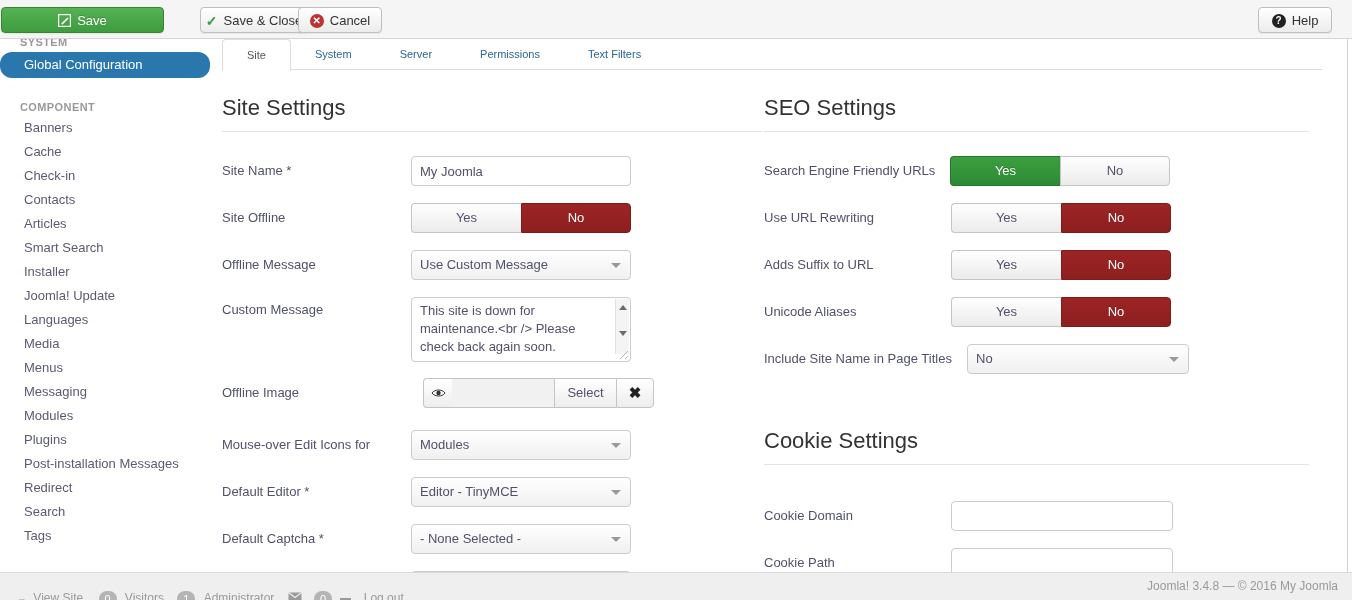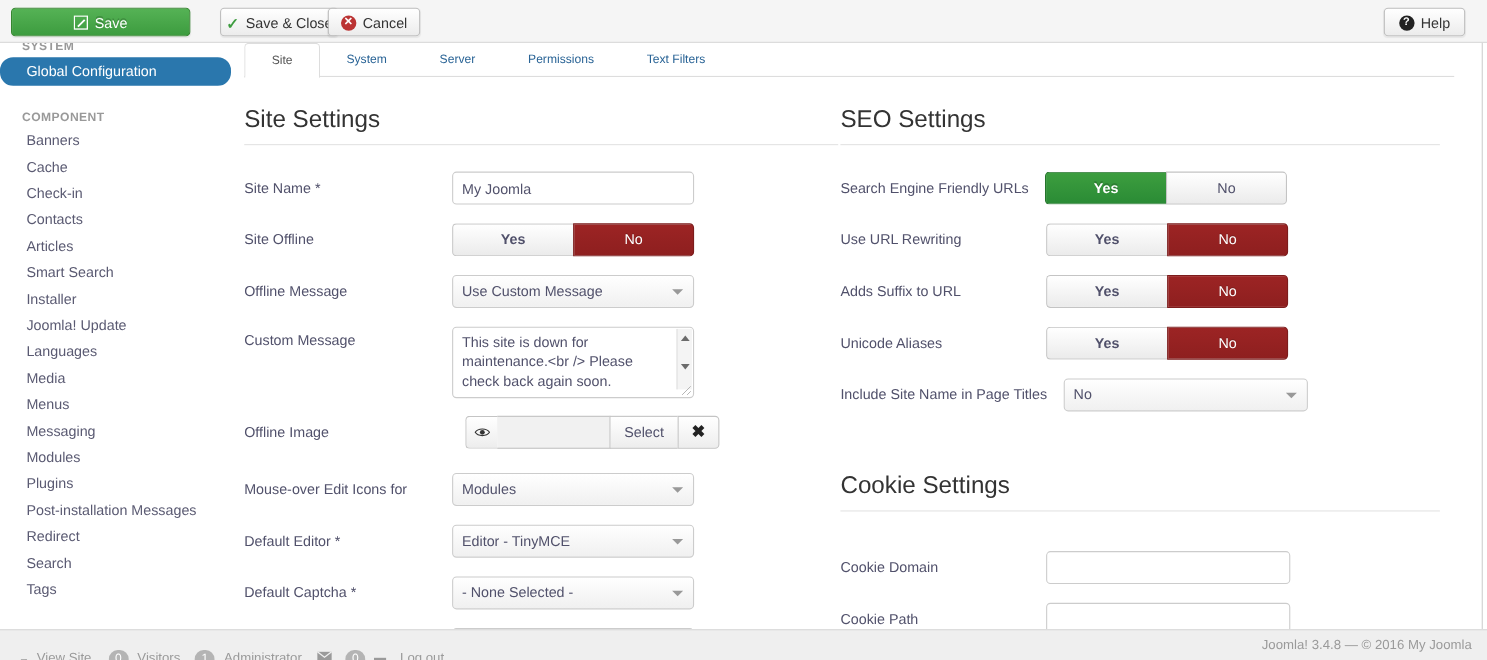--- a/index.html
+++ b/index.html
@@ -33,21 +33,21 @@
     line-height: 24px;
     text-align: center;
     white-space: nowrap;
     cursor: pointer;
     box-shadow: 0 1px 1px rgba(0,0,0,.06);
   }
   .btn .lbl { display: inline-block; vertical-align: middle; }
   .btn .ico { display: inline-block; vertical-align: middle; margin-right: 6px; }
 
   .btn-save {
-    left: 10px; top: 7px; width: 163px;
+    left: 1px; top: 7px; width: 163px;
     background: linear-gradient(#55b255, #3d9c3f);
     border: 1px solid #35862f;
     color: #ffffff;
     text-shadow: 0 -1px 0 rgba(0,0,0,.2);
   }
   .btn-saveclose { left: 200px; top: 7px; width: 108px; text-decoration: underline; }
   .btn-cancel { left: 298px; top: 7px; width: 84px; }
   .btn-help { left: 1258px; top: 7px; width: 74px; }
 
   .ico-pencil { width: 13px; height: 13px; position: relative; }
@@ -190,21 +190,21 @@
     flex: 1 1 50%;
     height: 30px;
     line-height: 28px;
     text-align: center;
     font-size: 13px;
     border: 1px solid #c4c4c4;
     background: linear-gradient(#ffffff, #ebebeb);
     color: #51516b;
     cursor: pointer;
   }
-  .toggle .seg:first-child { border-radius: 4px 0 0 4px; border-right: none; font-weight: bold; }
+  .toggle .seg:first-child { border-radius: 4px 0 0 4px; border-right: none; }
   .toggle .seg:last-child { border-radius: 0 4px 4px 0; }
   .toggle .seg.on-yes {
     background: linear-gradient(#3d9e3f, #2a8b35);
     border-color: #25752c;
     color: #ffffff;
     text-shadow: 0 -1px 0 rgba(0,0,0,.2);
   }
   .toggle .seg.on-no {
     background: linear-gradient(#9c2424, #8e1f1f);
     border-color: #7c1c1c;

